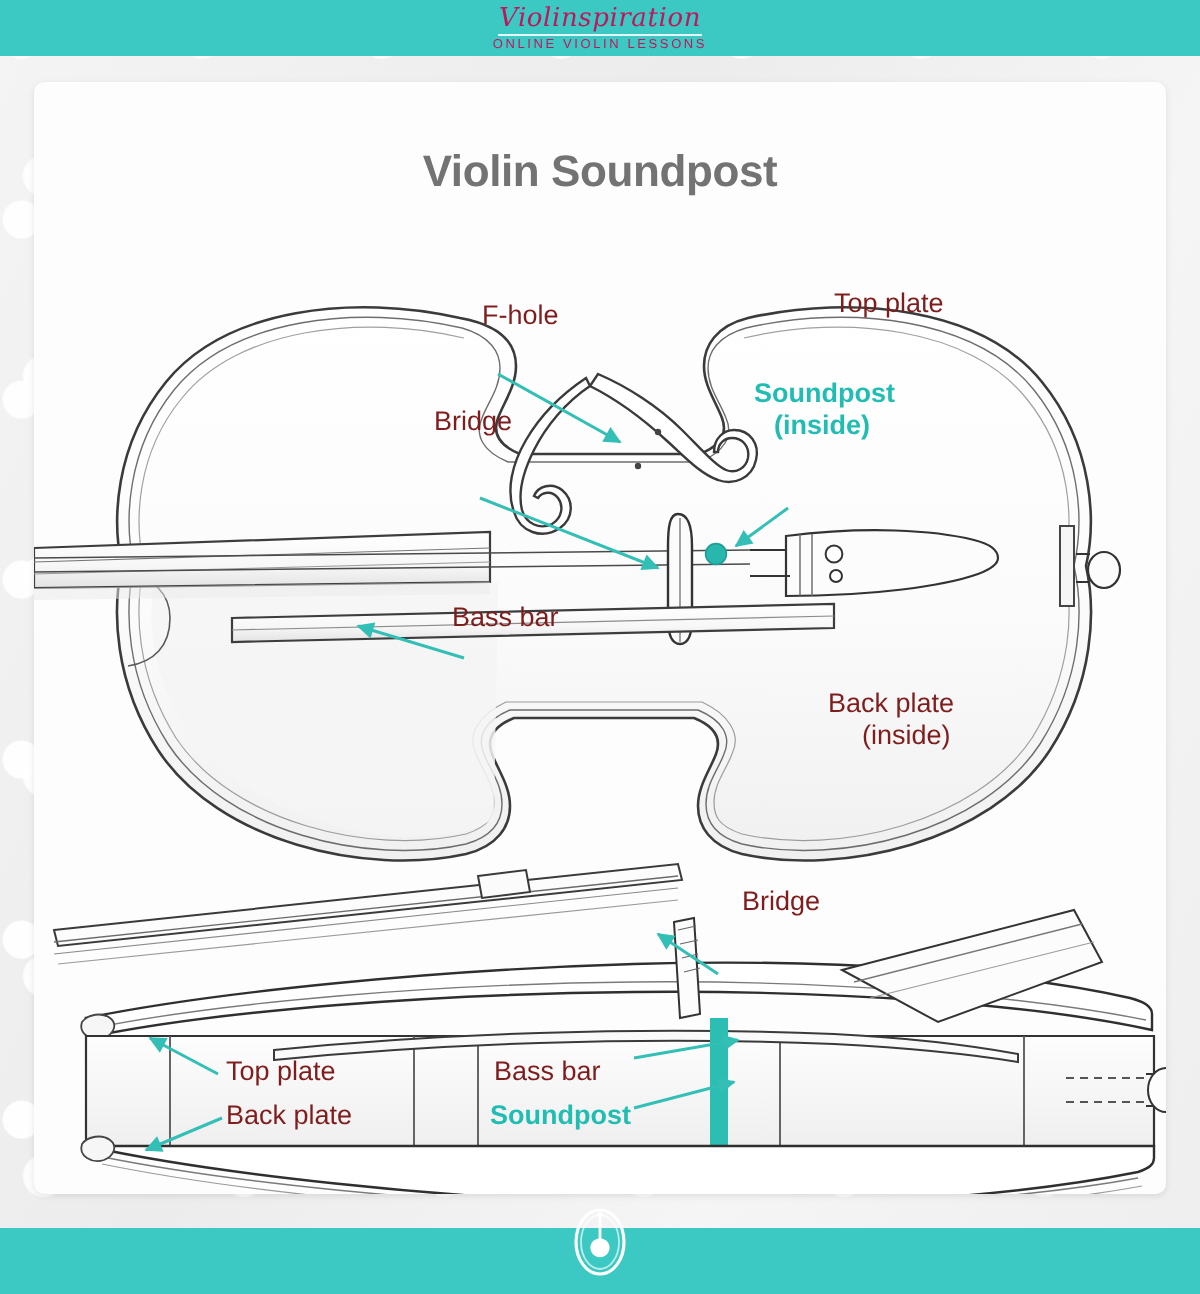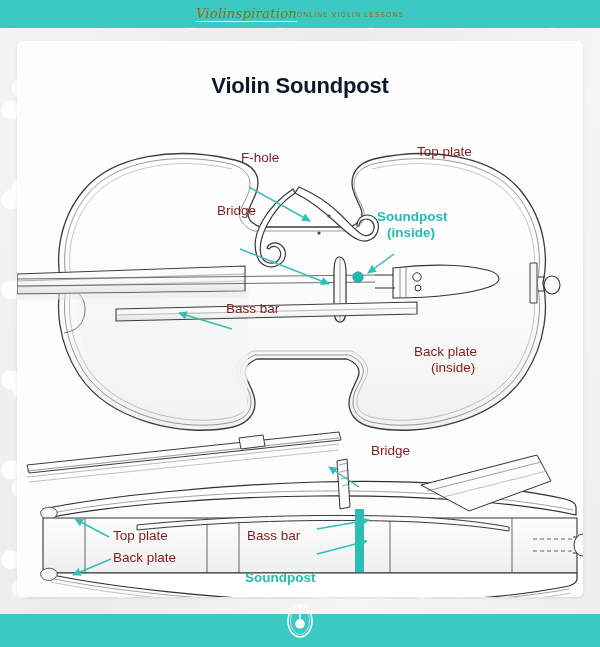--- a/index.html
+++ b/index.html
@@ -26,22 +26,22 @@
   }
 
   
   .band{position:absolute;left:0;width:600px;background:#3dc9c3;}
   .band-top{top:0;height:28px;}
   .band-bottom{bottom:0;height:33px;}
 
   
   .logo{
     position:absolute;top:1px;left:0;width:600px;height:27px;
-    display:flex;flex-direction:row;align-items:center;justify-content:center;
-    color:#a16207;line-height:1;pointer-events:none;
+    display:flex;flex-direction:column;align-items:center;justify-content:center;
+    color:#be185d;line-height:1;pointer-events:none;
   }
   .logo-main{
     font-family:"DejaVu Serif", serif;
     font-style:italic;font-size:13px;letter-spacing:.3px;
     border-bottom:1px solid rgba(255,255,255,.85);
     padding-bottom:1px;
   }
   .logo-sub{
     font-family:"Liberation Sans", sans-serif;
     font-size:6.5px;letter-spacing:1.3px;margin-top:2px;
@@ -57,31 +57,31 @@
   
   .card{
     position:absolute;left:17px;top:41px;width:566px;height:556px;
     background:#fdfdfd;border-radius:5px;
     box-shadow:0 1px 3px rgba(0,0,0,.10);
   }
 
   .title{
     position:absolute;left:0;top:32px;width:566px;text-align:center;
     font-family:"Liberation Sans", sans-serif;
-    font-weight:bold;font-size:22px;letter-spacing:-.2px;color:#0f172a;
+    font-weight:bold;font-size:22px;letter-spacing:-.2px;color:#737373;
   }
 
   .diagram{position:absolute;left:0;top:0;width:566px;height:556px;}
 
   .lbl{
     position:absolute;
     font-family:"Liberation Sans", sans-serif;
     font-size:13.5px;color:#7f1d1d;white-space:nowrap;line-height:1.15;
   }
-  .lbl.teal{color:#22bdb2;font-weight:bold;margin-top:20px;}
+  .lbl.teal{color:#22bdb2;font-weight:bold;}
 </style>
 </head>
 <body>
 
 <div id="stage">
 
   <div class="bg-texture"></div>
 
   <div class="band band-top"></div>
   <div class="logo">

